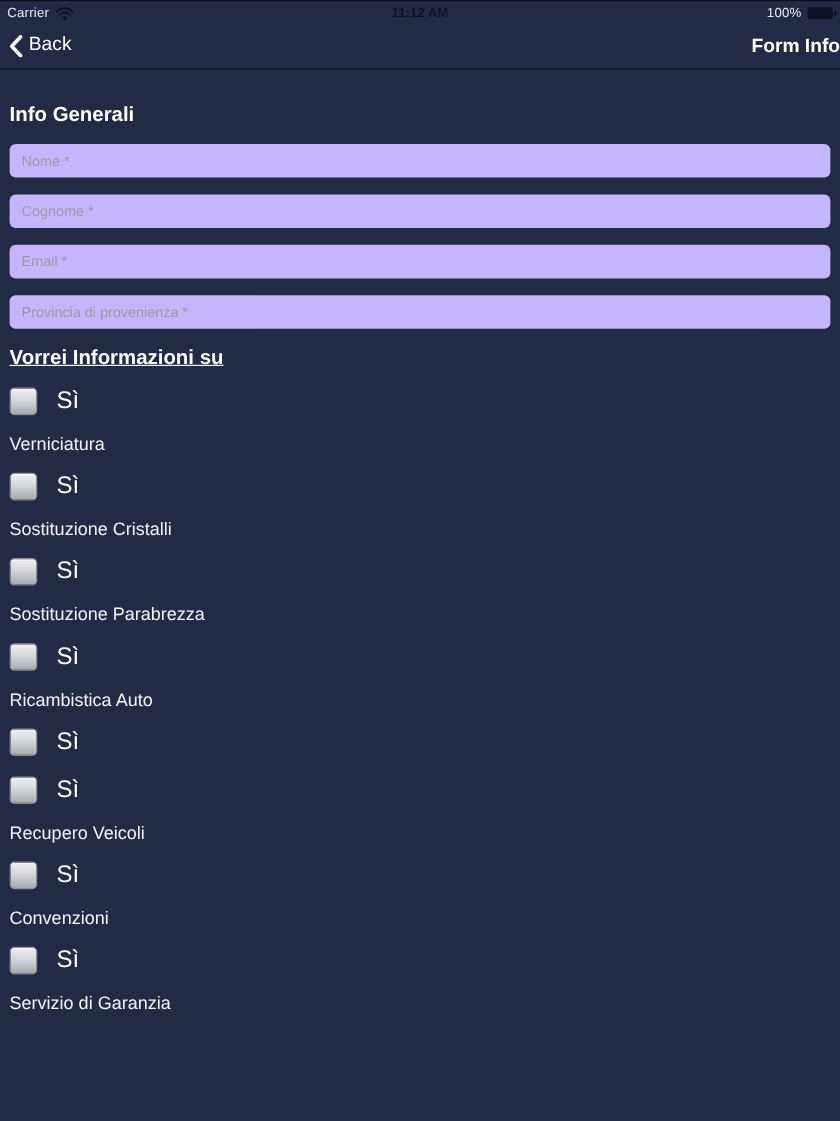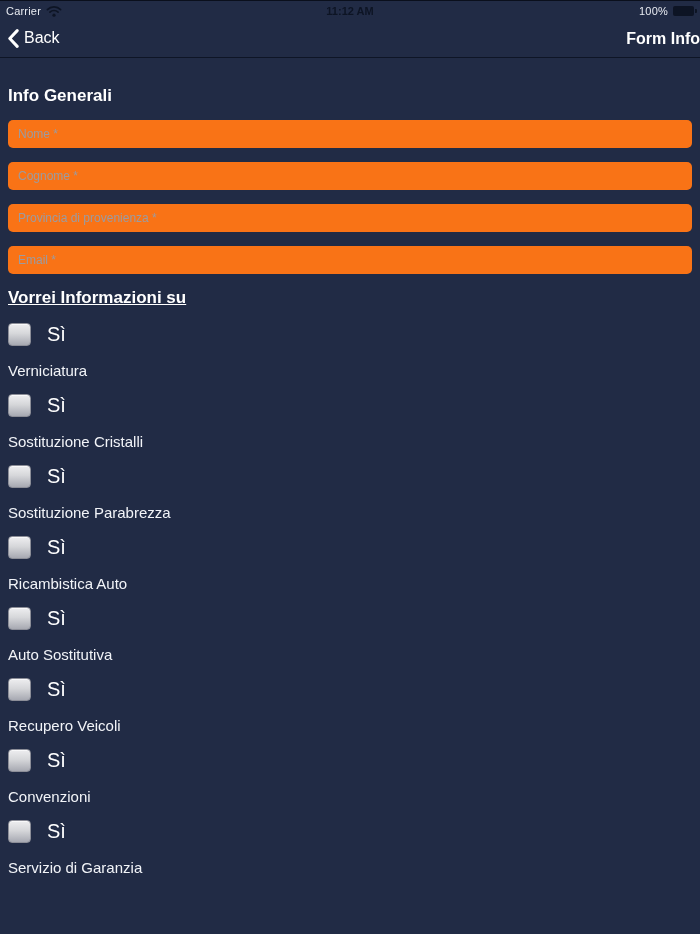--- a/index.html
+++ b/index.html
@@ -51,21 +51,21 @@
   .content { padding:0 8px; }
   .section-title {
     font-size:17px; font-weight:bold; line-height:20px;
     margin:28px 0 14px;
   }
   .section-title.second { margin:14px 0 14px;text-decoration:underline; }
 
   .text-field {
     display:block; width:100%; height:28px;
     border:none; border-radius:5px;
-    background:#f97316;
+    background:#c4b5fd;
     padding:0 10px;
     font-size:12px; font-family:inherit; color:#333;
     margin-bottom:14px;
     outline:none;
   }
   .text-field::placeholder { color:#9b9ba1; }
 
   .option-label {
     font-size:15px; line-height:18px; margin:0 0 13px;
     color:#f2f4f8; font-weight:normal;
@@ -115,22 +115,22 @@
   </button>
   <div class="nav-title">Form Info</div>
 </div>
 
 <div class="content">
 
   <h2 class="section-title">Info Generali</h2>
 
   <input type="text" class="text-field" placeholder="Nome *" style="">
   <input type="text" class="text-field" placeholder="Cognome *" style="">
+  <input type="text" class="text-field" placeholder="Email *" style="">
   <input type="text" class="text-field" placeholder="Provincia di provenienza *" style="">
-  <input type="text" class="text-field" placeholder="Email *" style="">
 
   <h2 class="section-title second">Vorrei Informazioni su</h2>
 
   <div class="option-group">
     <div class="option-row">
       <div class="checkbox"></div>
       <span class="si-label">Sì</span>
     </div>
   </div>
 
@@ -160,21 +160,20 @@
 
   <div class="option-group">
     <div class="option-label">Ricambistica Auto</div>
     <div class="option-row">
       <div class="checkbox"></div>
       <span class="si-label">Sì</span>
     </div>
   </div>
 
   <div class="option-group">
-    <div class="option-label">Auto Sostitutiva</div>
     <div class="option-row">
       <div class="checkbox"></div>
       <span class="si-label">Sì</span>
     </div>
   </div>
 
   <div class="option-group">
     <div class="option-label">Recupero Veicoli</div>
     <div class="option-row">
       <div class="checkbox"></div>

